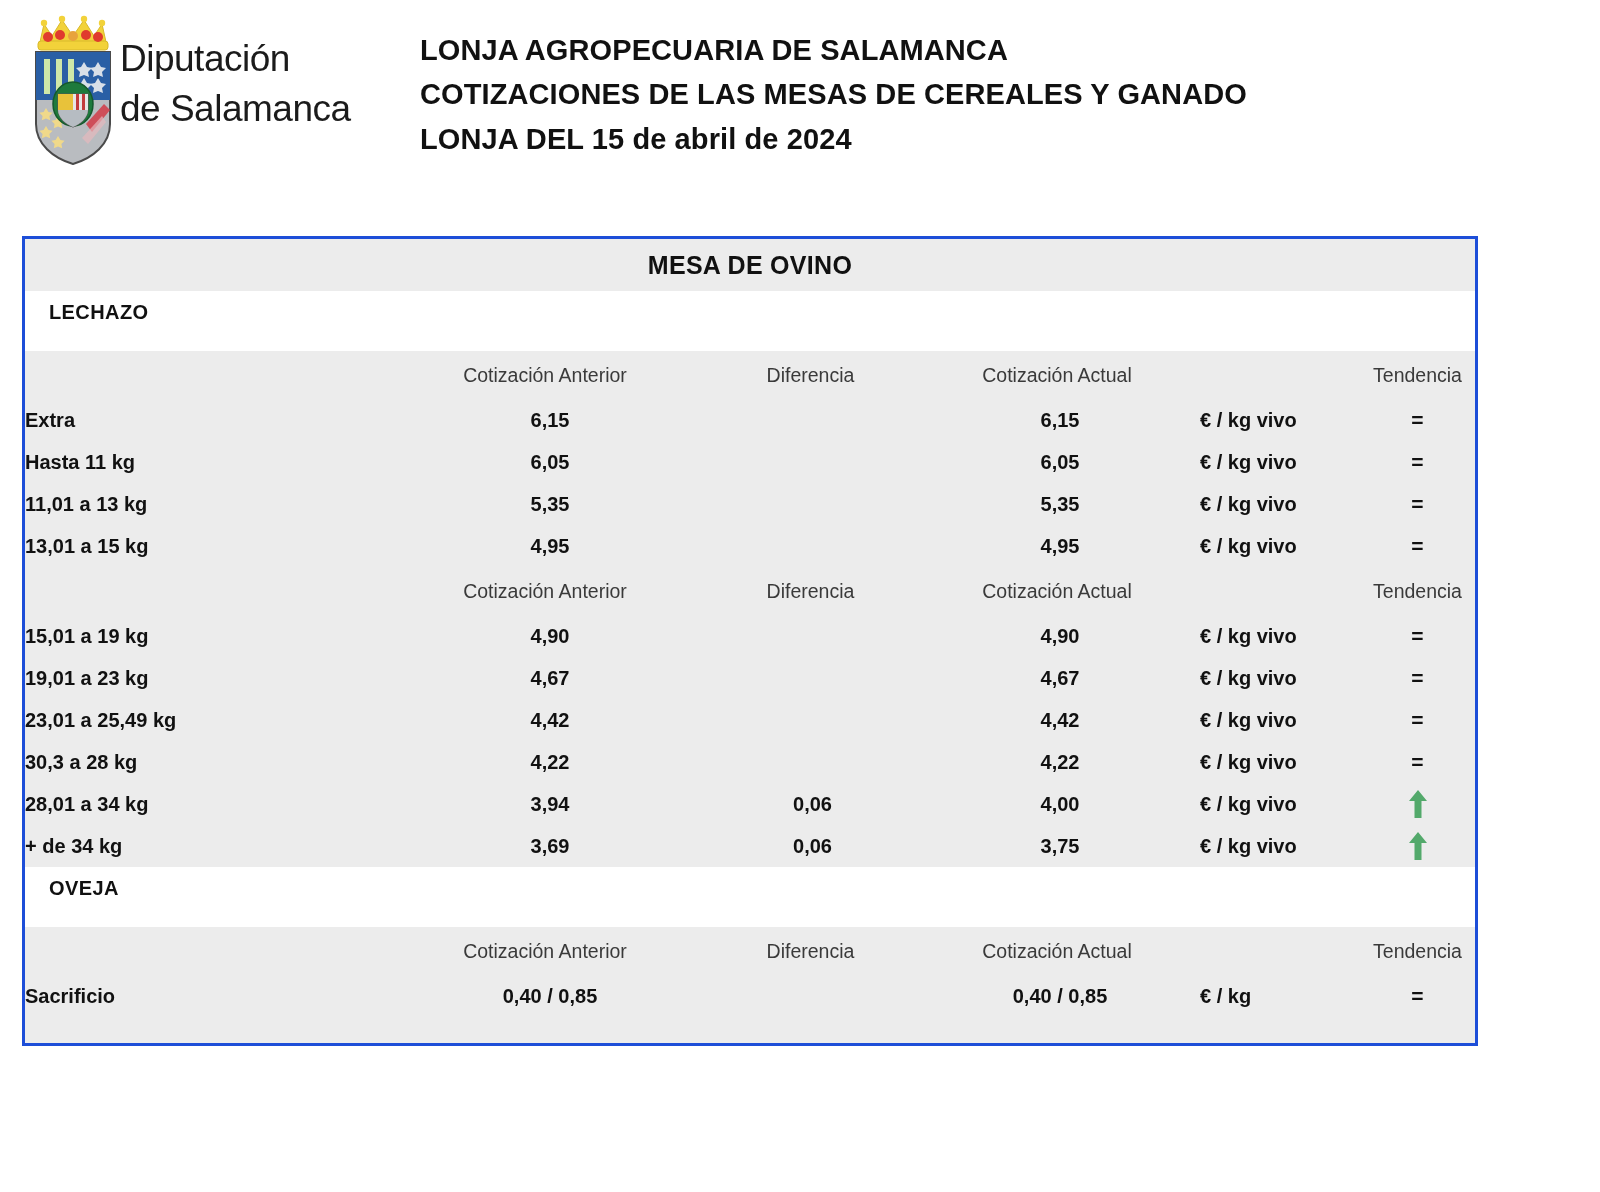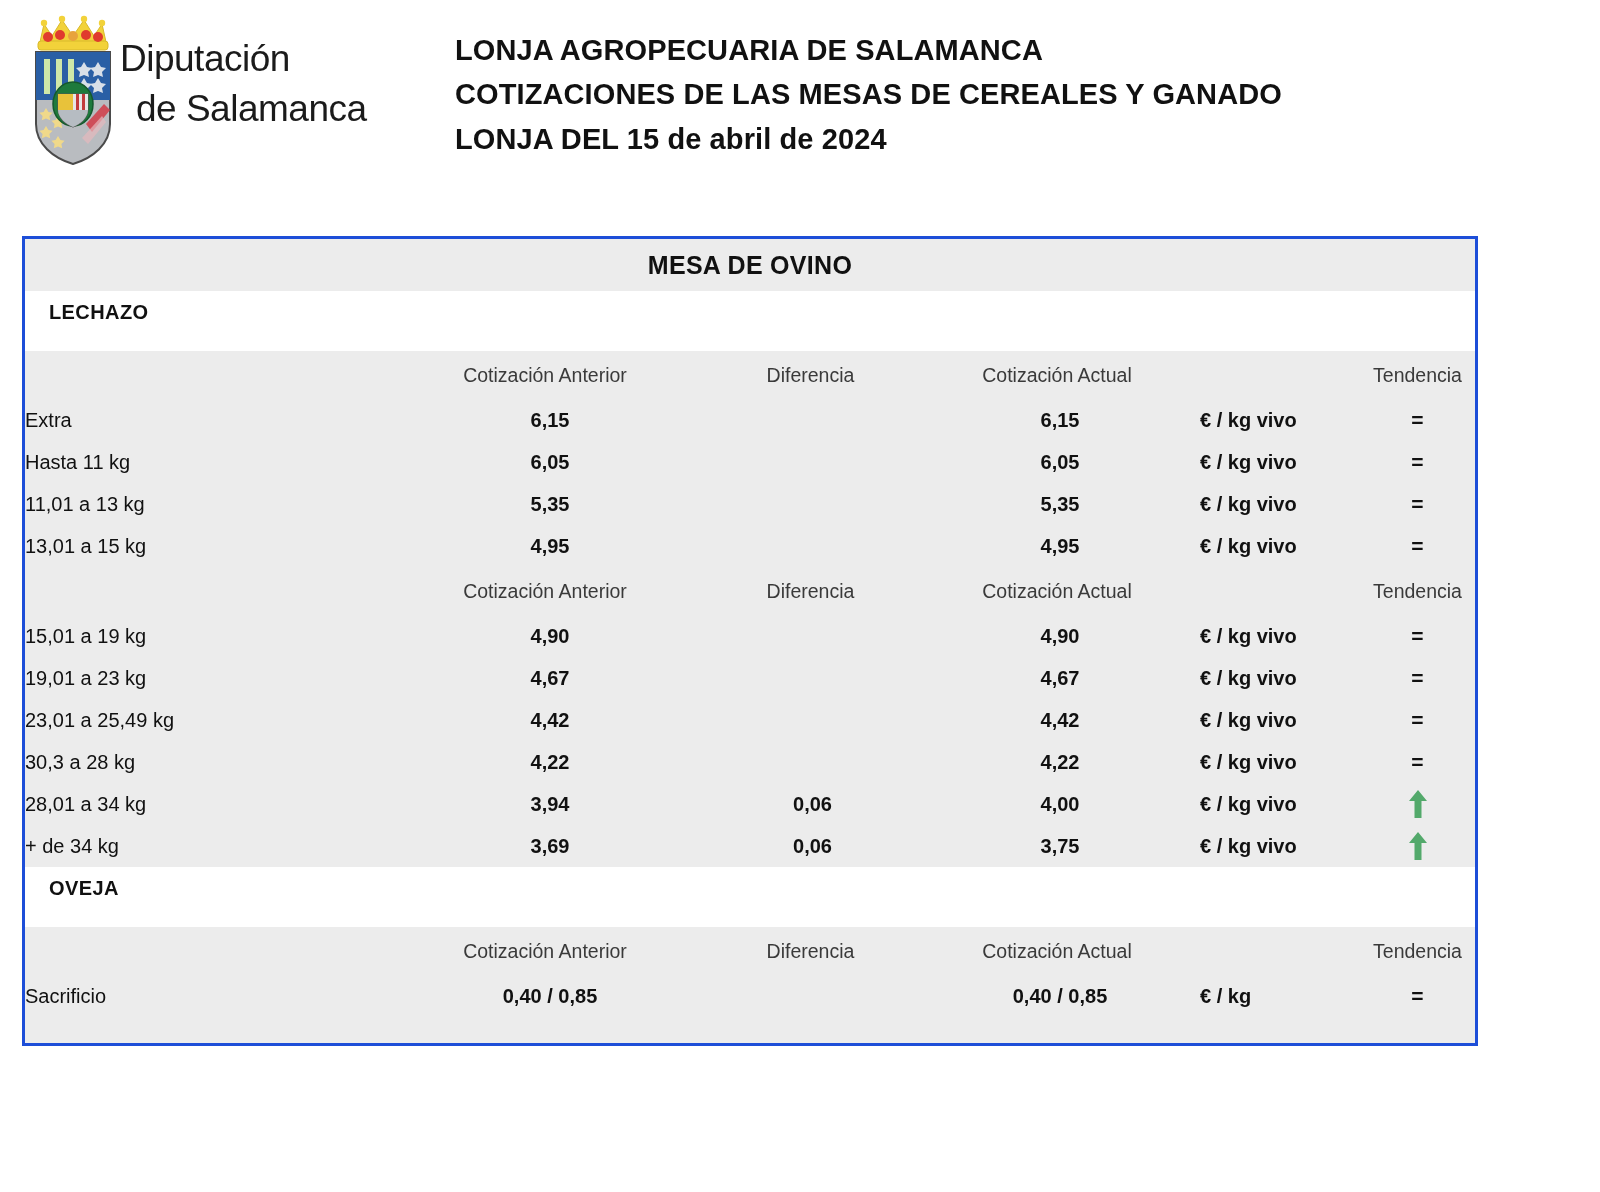--- a/index.html
+++ b/index.html
@@ -45,34 +45,32 @@
     font-weight: 400;
     letter-spacing: -0.5px;
     color: #1b1b1b;
   }
   .brand-line2 {
     font-size: 37px;
     font-weight: 400;
     letter-spacing: -0.5px;
     color: #1b1b1b;
     margin-top: 13px;
-    margin-left: 16px;
   }
 
   .doc-title {
     position: absolute;
     left: 420px;
     top: 28px;
     font-size: 29px;
     font-weight: bold;
     line-height: 1.53;
     letter-spacing: 0.1px;
     color: #111111;
     white-space: nowrap;
-    margin-left: 35px;
   }
   .doc-title div { white-space: nowrap; }
 
   
   .panel {
     position: absolute;
     left: 22px;
     top: 236px;
     width: 1456px;
     border: 3px solid #1d4ed8;
@@ -128,21 +126,21 @@
   }
   .colhead td.h-name { text-align: left; }
   .colhead td.h-prev { padding-right: 10px; }
   .colhead td.h-diff { padding-right: 4px; }
   .colhead td.h-curr { padding-right: 6px; }
   .colhead td.h-trend { }
 
   .datarow td { height: 42px; }
   .cell-name {
     padding-left: 200px;
-    font-weight: normal;
+    font-weight: bold;
     font-size: 20px;
     color: #111111;
     white-space: nowrap;
   }
   .cell-num {
     text-align: center;
     font-weight: bold;
     font-size: 20px;
     color: #111111;
     padding-right: 42px;

